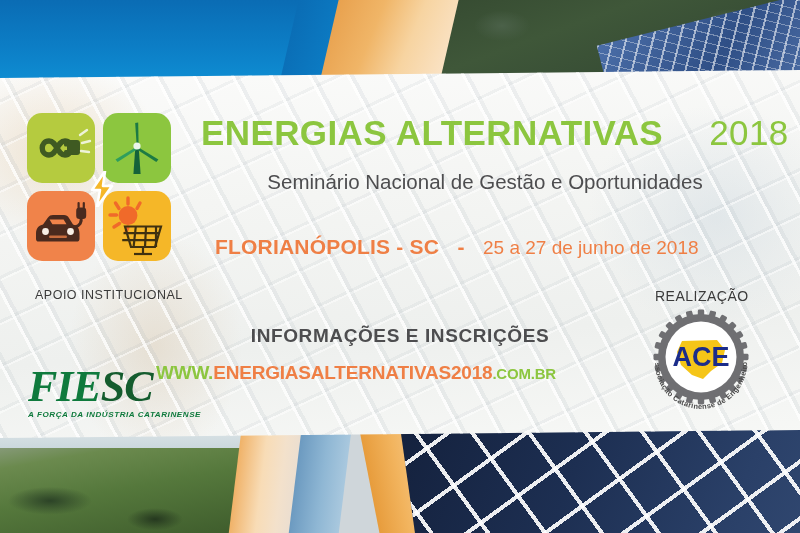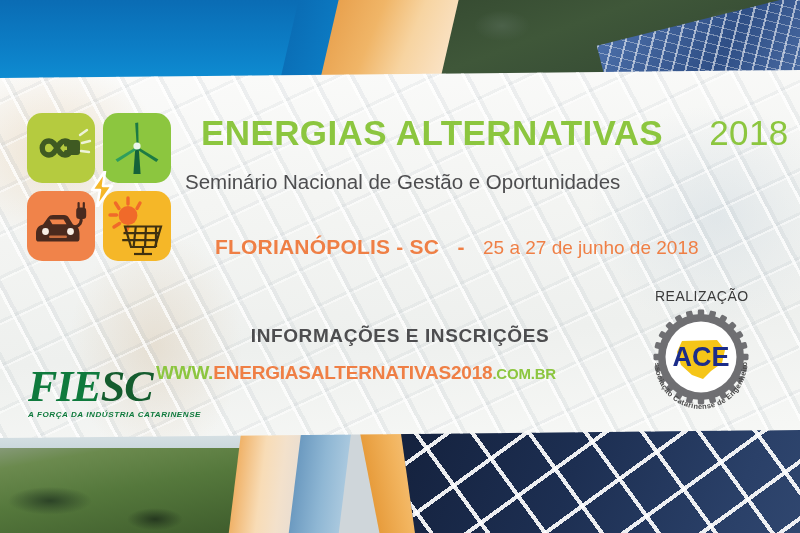--- a/index.html
+++ b/index.html
@@ -170,21 +170,21 @@
   
   .title{
     position:absolute;left:201px;top:113px;
     font-size:35px;font-weight:bold;letter-spacing:.4px;
     color:#8cc63f;white-space:nowrap;
   }
   .title .year{font-weight:normal;color:#8cc63f;margin-left:36px;}
 
   .subtitle{
     position:absolute;left:185px;top:168px;width:600px;
-    text-align:left;color:#4d4d4f;
+    text-align:center;color:#4d4d4f;
     font-size:20.5px;line-height:27px;white-space:nowrap;
   }
   .subtitle .l2{display:block;}
 
   .where{
     position:absolute;left:215px;top:235px;
     color:#ef7f45;white-space:nowrap;
   }
   .where .city{font-size:21px;font-weight:bold;letter-spacing:.2px;}
   .where .sep{font-size:21px;font-weight:bold;padding:0 14px;}
@@ -353,20 +353,21 @@
   <div class="subtitle">
     <span class="l1">Seminário Nacional de Gestão e Oportunidades</span>
   </div>
 
   <div class="where">
     <span class="city">FLORIANÓPOLIS - SC</span>
     <span class="sep">-</span>
     <span class="date">25 a 27 de junho de 2018</span>
   </div>
 
+  <div class="apoio-label">APOIO INSTITUCIONAL</div>
 
   <div class="fiesc">
     <div class="word">
       <span class="g">FIE</span><span class="d">SC</span>
     </div>
     <div class="tag">A FORÇA DA INDÚSTRIA CATARINENSE</div>
   </div>
 
   <div class="realiza-label">REALIZAÇÃO</div>
 

